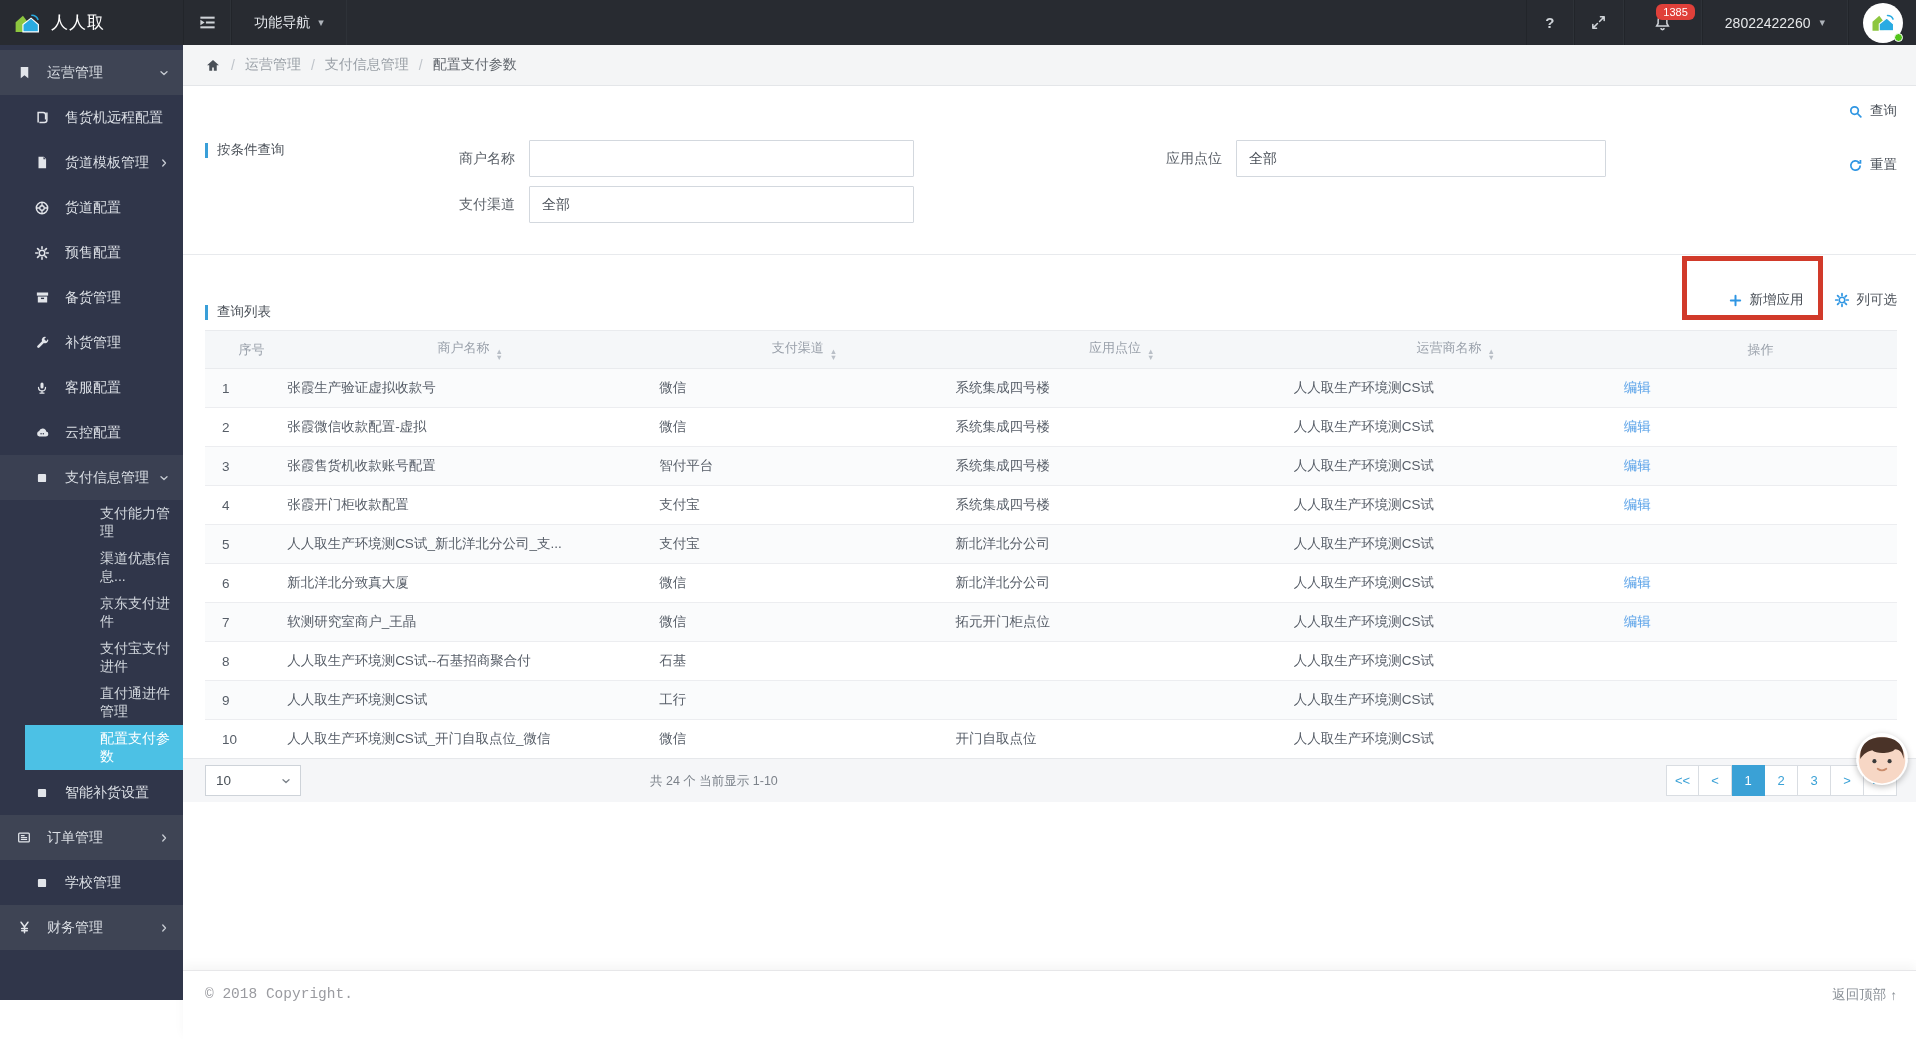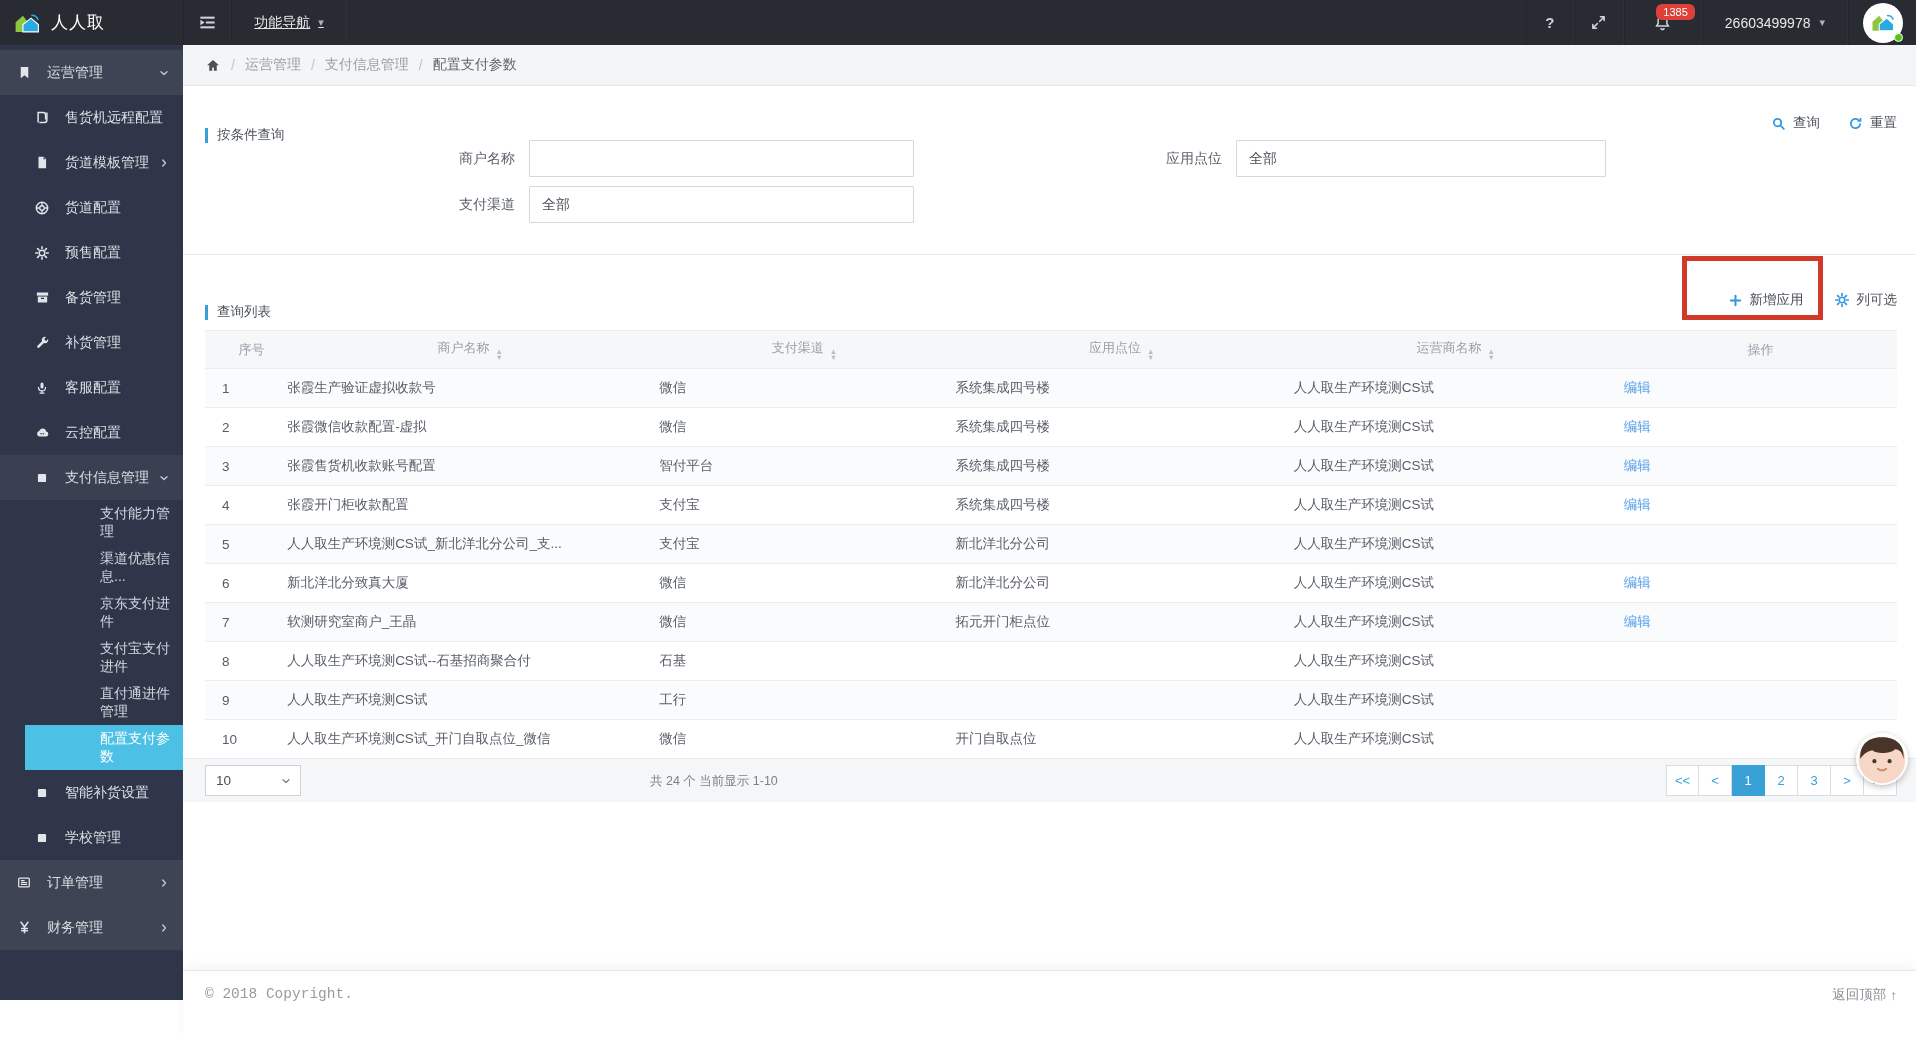--- a/index.html
+++ b/index.html
@@ -9,21 +9,21 @@
 
   
   .topbar { position:absolute; left:0; top:0; width:1916px; height:45px;
     background:#282b31; display:flex; align-items:stretch; z-index:30; }
   .brand { width:183px; display:flex; align-items:center; padding-left:14px; gap:11px;
     background:#282b31; cursor:pointer; }
   .brand-name { color:#fff; font-size:17px; letter-spacing:1px; }
   .tb-btn { display:flex; align-items:center; justify-content:center; color:#cfd3d8;
     cursor:pointer; border-left:1px solid #22252a; border-right:1px solid #2e3238; }
   .tb-ham { width:48px; }
-  .tb-nav { width:116px; gap:8px; font-size:14px; color:#e3e6ea;text-decoration:underline; }
+  .tb-nav { width:116px; gap:8px; font-size:14px; color:#e3e6ea; }
   .tb-caret { font-size:11px; color:#aeb3ba; }
   .tb-spacer { flex:1; }
   .tb-help { width:48px; font-size:15px; font-weight:bold; }
   .tb-full { width:50px; }
   .tb-bell { width:78px; position:relative; }
   .badge { position:absolute; top:4px; right:6px; background:#e0403a; color:#fff;
     font-size:11px; line-height:16px; padding:0 7px; border-radius:6px; }
   .tb-user { padding:0 22px; gap:9px; font-size:14px; color:#e6e8ea; }
   .tb-avatar-wrap { width:68px; display:flex; align-items:center; justify-content:center;
     border-left:1px solid #22252a; cursor:pointer; }
@@ -59,21 +59,21 @@
 
   .sec-title { display:flex; align-items:center; gap:9px; font-size:13.5px; color:#4b5159;margin-top:24px; }
   .blue-bar { width:3px; height:15px; background:#3a9fd8; }
   .act { display:flex; align-items:center; gap:7px; font-size:13.5px; color:#4b5159; cursor:pointer; }
   .act .ic { color:#2f96e3; }
 
   .query-card { position:absolute; left:0; top:41px; right:0; height:169px; background:#fff;
     border-bottom:1px solid #e8eaed; }
   .q-head { position:absolute; top:16px; left:22px; right:19px; display:flex;
     justify-content:space-between; align-items:center; }
-  .q-actions { display:flex; gap:28px; }
+  .q-actions { display:flex; gap:36px;flex-direction:column; }
   .field { position:absolute; display:flex; align-items:center; }
   .field label { width:110px; text-align:right; margin-right:14px; font-size:14px; color:#5b6169; }
   .field input { height:37px; border:1px solid #d3d8de; border-radius:1px; padding:0 12px;
     font-size:14px; color:#4a5058; outline:none; font-family:inherit; background:#fff; }
   .f-merchant { top:54px; left:222px; } .f-merchant input { width:385px; }
   .f-location { top:54px; left:929px; } .f-location input { width:370px; }
   .f-channel  { top:100px; left:222px; } .f-channel input { width:385px; }
 
   .list-card { position:absolute; left:0; top:210px; right:0; height:592px; background:#fff; }
   .l-head { position:absolute; top:24px; left:22px; right:19px; display:flex;
@@ -161,21 +161,21 @@
     <div class="tb-btn tb-bell">
       <span class="ic">
           <svg width="19" height="19" viewBox="0 0 24 24" fill="none" stroke="currentColor" stroke-width="1.9">
             <path d="M12 3.5a5.5 5.5 0 0 0-5.5 5.5v4.2L4.6 16.5h14.8l-1.9-3.3V9A5.5 5.5 0 0 0 12 3.5z"></path>
             <path d="M10 19a2 2 0 0 0 4 0"></path>
           </svg>
         </span>
       <span class="badge">1385</span>
     </div>
     <div class="tb-btn tb-user">
-      <span>26603499978</span>
+      <span>28022422260</span>
       <span class="tb-caret">▾</span>
     </div>
     <div class="tb-avatar-wrap">
       <span class="tb-avatar">
         <span class="ic">
             <svg width="24" height="21" viewBox="0 0 32 28">
               <path d="M11 5 2 13v12h15V13z" fill="#8dc63f"></path>
               <path d="M21 8l-10 8v9h19V16z" fill="#29abe2" stroke="#fff" stroke-width="1.4"></path>
               <path d="M22 4.5c3.2 0 6.2 2.1 7.4 5" stroke="#29abe2" stroke-width="2" fill="none" stroke-linecap="round"></path>
             </svg>
@@ -311,41 +311,41 @@
         <span class="sb-label">配置支付参数</span>
       </div>
       <div class="sb-item lvl1">
         <span class="sb-ic">
           <svg width="14" height="14" viewBox="0 0 24 24" fill="currentColor">
             <rect x="5" y="5" width="14" height="14" rx="2"></rect>
           </svg>
         </span>
         <span class="sb-label">智能补货设置</span>
       </div>
-      <div class="sb-item lvl1">
-        <span class="sb-ic">
-          <svg width="14" height="14" viewBox="0 0 24 24" fill="currentColor">
-            <rect x="5" y="5" width="14" height="14" rx="2"></rect>
-          </svg>
-        </span>
-        <span class="sb-label">学校管理</span>
-      </div>
       <div class="sb-item lvl0">
         <span class="sb-ic">
           <svg width="16" height="15" viewBox="0 0 24 24" fill="none" stroke="currentColor" stroke-width="2">
             <rect x="3.5" y="5" width="17" height="14" rx="1.5"></rect>
             <path d="M7 9h6M7 12h10M7 15h10" stroke-width="1.8"></path>
           </svg>
         </span>
         <span class="sb-label">订单管理</span>
         <span class="sb-chev ic">
           <svg width="12" height="12" viewBox="0 0 24 24" fill="none" stroke="currentColor" stroke-width="2.6" stroke-linecap="round" stroke-linejoin="round">
             <path d="M9.5 6l5.5 6-5.5 6"></path>
           </svg>
         </span>
+      </div>
+      <div class="sb-item lvl1">
+        <span class="sb-ic">
+          <svg width="14" height="14" viewBox="0 0 24 24" fill="currentColor">
+            <rect x="5" y="5" width="14" height="14" rx="2"></rect>
+          </svg>
+        </span>
+        <span class="sb-label">学校管理</span>
       </div>
       <div class="sb-item lvl0">
         <span class="sb-ic">
           <svg width="15" height="15" viewBox="0 0 24 24" fill="none" stroke="currentColor" stroke-width="2.4" stroke-linecap="round">
             <path d="M6.5 3.5 12 11l5.5-7.5M12 11v9.5M7.5 13.5h9M7.5 17h9"></path>
           </svg>
         </span>
         <span class="sb-label">财务管理</span>
         <span class="sb-chev ic">
           <svg width="12" height="12" viewBox="0 0 24 24" fill="none" stroke="currentColor" stroke-width="2.6" stroke-linecap="round" stroke-linejoin="round">

